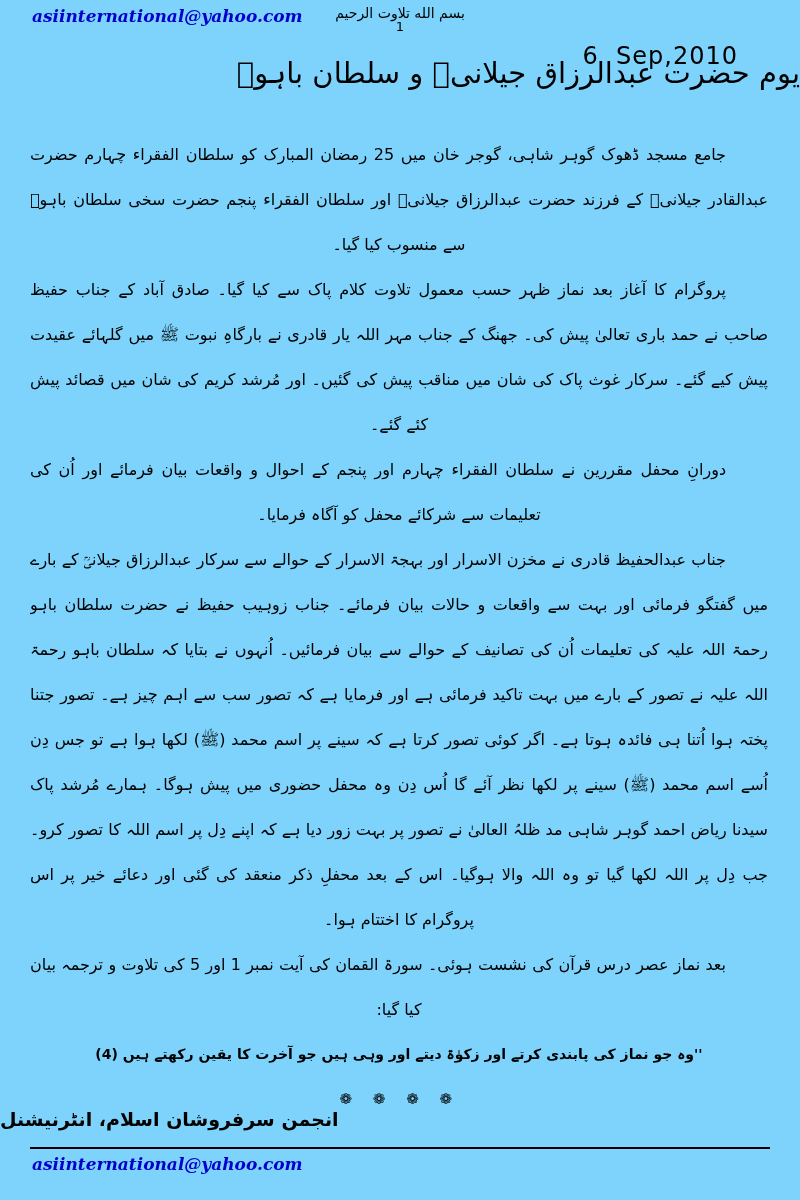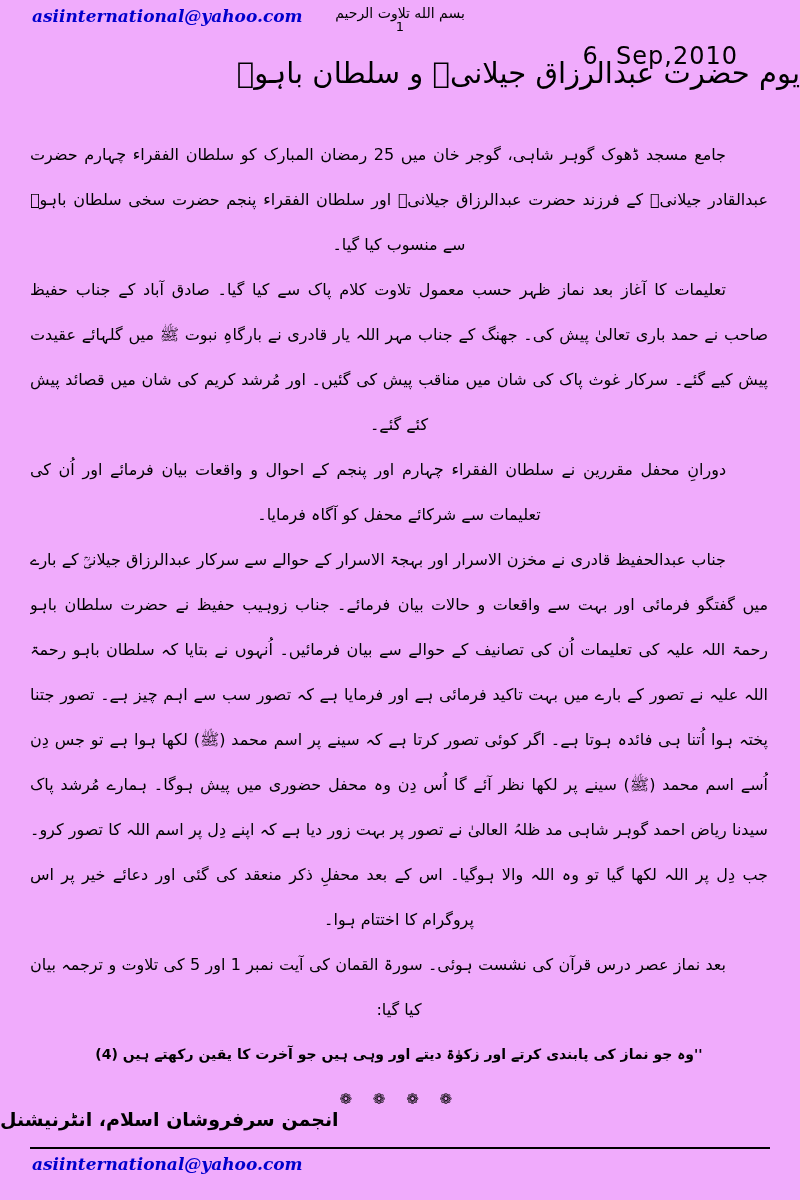--- a/index.html
+++ b/index.html
@@ -1,18 +1,18 @@
 <!DOCTYPE html>
 <html lang="ur"><head>
 <meta charset="utf-8">
 <style>
   html,body { margin:0; padding:0; background:#ffffff; }
   .page {
     position:relative; width:800px; height:1200px; margin:0 auto;
-    background:#f0abfc; overflow:hidden; color:#000;
+    background:#7dd3fc; overflow:hidden; color:#000;
     font-family:"DejaVu Sans", sans-serif;
   }
   
   .header-email {
     position:absolute; left:32px; top:6px;
     font-family:"DejaVu Serif", serif; font-style:italic; font-weight:bold;
     font-size:17px; color:#0000cc;
   }
   .bismillah-wrap { position:absolute; top:5px; left:0; right:0; text-align:center; }
   .bismillah { font-size:14px; direction:rtl; }
@@ -63,21 +63,21 @@
     <div class="page-number">1</div>
   </div>
 
   <div class="title-row">
     <div class="doc-date">6  Sep,2010</div>
     <div class="doc-title">یوم حضرت عبدالرزاق جیلانیؒ و سلطان باہوؒ</div>
   </div>
 
   <div class="content">
     <p class="indent">جامع مسجد ڈھوک گوہر شاہی، گوجر خان میں 25 رمضان المبارک کو سلطان الفقراء چہارم حضرت عبدالقادر جیلانیؒ کے فرزند حضرت عبدالرزاق جیلانیؒ اور سلطان الفقراء پنجم حضرت سخی سلطان باہوؒ سے منسوب کیا گیا۔</p>
-    <p class="indent">تعلیمات کا آغاز بعد نماز ظہر حسب معمول تلاوت کلام پاک سے کیا گیا۔ صادق آباد کے جناب حفیظ صاحب نے حمد باری تعالیٰ پیش کی۔ جھنگ کے جناب مہر اللہ یار قادری نے بارگاہِ نبوت ﷺ میں گلہائے عقیدت پیش کیے گئے۔ سرکار غوث پاک کی شان میں مناقب پیش کی گئیں۔ اور مُرشد کریم کی شان میں قصائد پیش کئے گئے۔</p>
+    <p class="indent">پروگرام کا آغاز بعد نماز ظہر حسب معمول تلاوت کلام پاک سے کیا گیا۔ صادق آباد کے جناب حفیظ صاحب نے حمد باری تعالیٰ پیش کی۔ جھنگ کے جناب مہر اللہ یار قادری نے بارگاہِ نبوت ﷺ میں گلہائے عقیدت پیش کیے گئے۔ سرکار غوث پاک کی شان میں مناقب پیش کی گئیں۔ اور مُرشد کریم کی شان میں قصائد پیش کئے گئے۔</p>
     <p class="indent">دورانِ محفل مقررین نے سلطان الفقراء چہارم اور پنجم کے احوال و واقعات بیان فرمائے اور اُن کی تعلیمات سے شرکائے محفل کو آگاہ فرمایا۔</p>
     <p class="indent">جناب عبدالحفیظ قادری نے مخزن الاسرار اور بہجۃ الاسرار کے حوالے سے سرکار عبدالرزاق جیلانیؒ کے بارے میں گفتگو فرمائی اور بہت سے واقعات و حالات بیان فرمائے۔ جناب زوہیب حفیظ نے حضرت سلطان باہو رحمۃ اللہ علیہ کی تعلیمات اُن کی تصانیف کے حوالے سے بیان فرمائیں۔ اُنہوں نے بتایا کہ سلطان باہو رحمۃ اللہ علیہ نے تصور کے بارے میں بہت تاکید فرمائی ہے اور فرمایا ہے کہ تصور سب سے اہم چیز ہے۔ تصور جتنا پختہ ہوا اُتنا ہی فائدہ ہوتا ہے۔ اگر کوئی تصور کرتا ہے کہ سینے پر اسم محمد (ﷺ) لکھا ہوا ہے تو جس دِن اُسے اسم محمد (ﷺ) سینے پر لکھا نظر آئے گا اُس دِن وہ محفل حضوری میں پیش ہوگا۔ ہمارے مُرشد پاک سیدنا ریاض احمد گوہر شاہی مد ظلہُ العالیٰ نے تصور پر بہت زور دیا ہے کہ اپنے دِل پر اسم اللہ کا تصور کرو۔ جب دِل پر اللہ لکھا گیا تو وہ اللہ والا ہوگیا۔ اس کے بعد محفلِ ذکر منعقد کی گئی اور دعائے خیر پر اس پروگرام کا اختتام ہوا۔</p>
     <p class="indent">بعد نماز عصر درس قرآن کی نشست ہوئی۔ سورۃ القمان کی آیت نمبر 1 اور 5 کی تلاوت و ترجمہ بیان کیا گیا:</p>
 
     <p class="quote">''وہ جو نماز کی پابندی کرتے اور زکوٰۃ دیتے اور وہی ہیں جو آخرت کا یقین رکھتے ہیں (4)</p>
     <p class="quote">
       
       
     </p>
 

